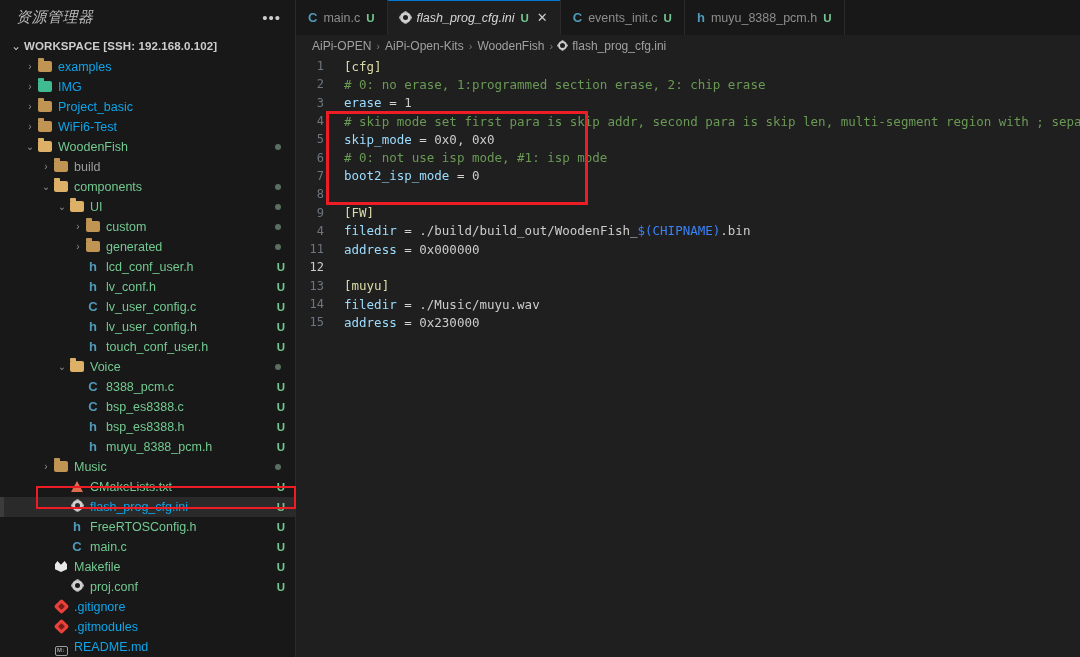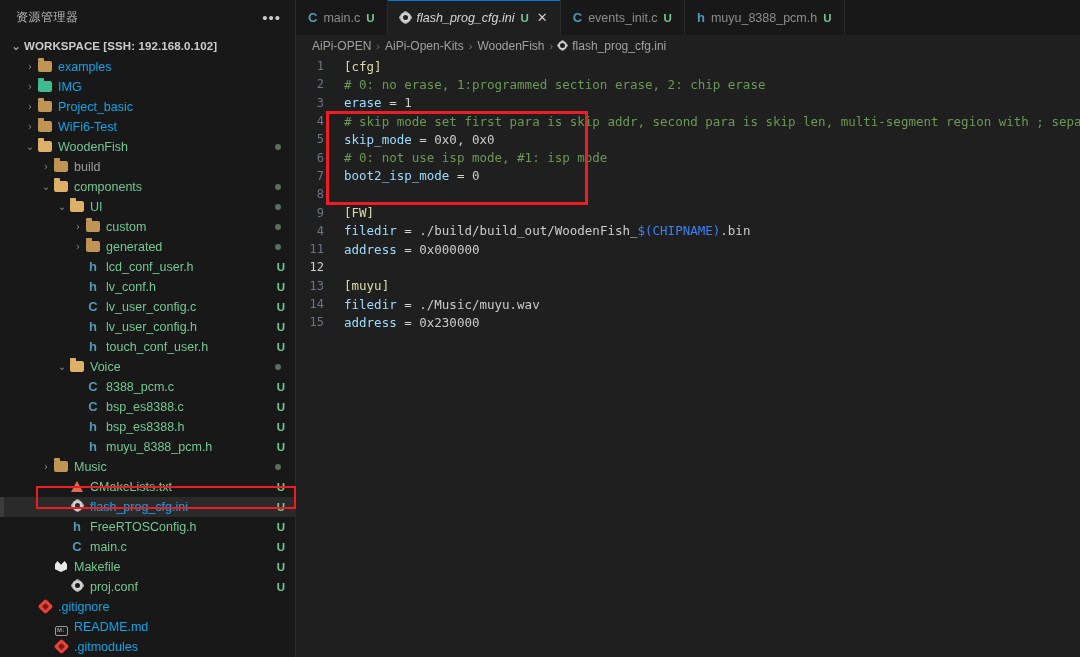--- a/index.html
+++ b/index.html
@@ -18,22 +18,22 @@
     border-right: 1px solid #2b2b2b;
     display: flex; flex-direction: column;
     flex: 0 0 296px;
     position: relative;
   }
   .sb-header {
     height: 35px; display: flex; align-items: center;
     padding: 0 10px 0 16px; flex: 0 0 35px;
   }
   .sb-title {
-    font-size: 12px; color: #bbbbbb; letter-spacing: .5px;
-    flex: 1; white-space: nowrap;
+    font-size: 15px; color: #bbbbbb; letter-spacing: .5px;
+    flex: 1; white-space: nowrap; font-style: italic;
   }
   .sb-dots {
     color: #cccccc; font-size: 15px; line-height: 10px;
     letter-spacing: 1px; padding: 0 4px; cursor: pointer;
   }
   .sb-tree { flex: 1; overflow: hidden; position: relative; }
 
   .ws-root {
     height: 22px; display: flex; align-items: center;
     padding-left: 8px; font-size: 11.5px; font-weight: bold;
@@ -341,34 +341,34 @@
             <span class="ico"><span class="mk"></span></span>
             <span class="lbl green">Makefile</span>
             <span class="badge">U</span>
           </div>
           <div class="row" style="padding-left: 56px;">
             <span class="tw"></span>
             <span class="ico"><span class="gear"></span></span>
             <span class="lbl green">proj.conf</span>
             <span class="badge">U</span>
           </div>
-          <div class="row" style="padding-left: 24px;">
+          <div class="row" style="padding-left: 40px;">
             <span class="tw"></span>
             <span class="ico"><span class="git"></span></span>
             <span class="lbl white">.gitignore</span>
           </div>
           <div class="row" style="padding-left: 40px;">
             <span class="tw"></span>
+            <span class="ico"><span class="git"></span></span>
+            <span class="lbl white">.gitmodules</span>
+          </div>
+          <div class="row" style="padding-left: 40px;">
+            <span class="tw"></span>
             <span class="ico"><span class="md">M↓</span></span>
             <span class="lbl white">README.md</span>
-          </div>
-          <div class="row" style="padding-left: 40px;">
-            <span class="tw"></span>
-            <span class="ico"><span class="git"></span></span>
-            <span class="lbl white">.gitmodules</span>
           </div>
         </div>
     </div>
 
     <div class="red-box-sb"></div>
   </div>
 
   <div id="main">
 
     <div class="tabbar" id="tabbar">

